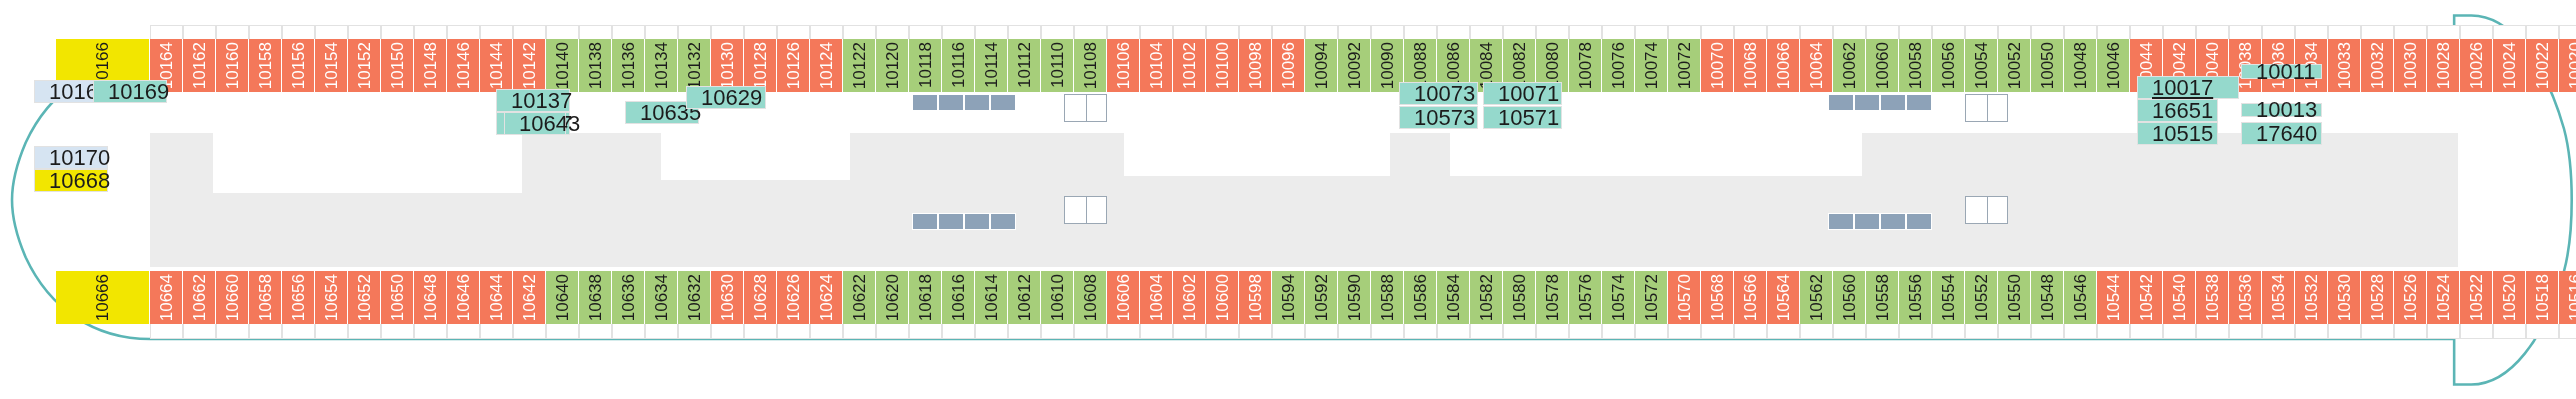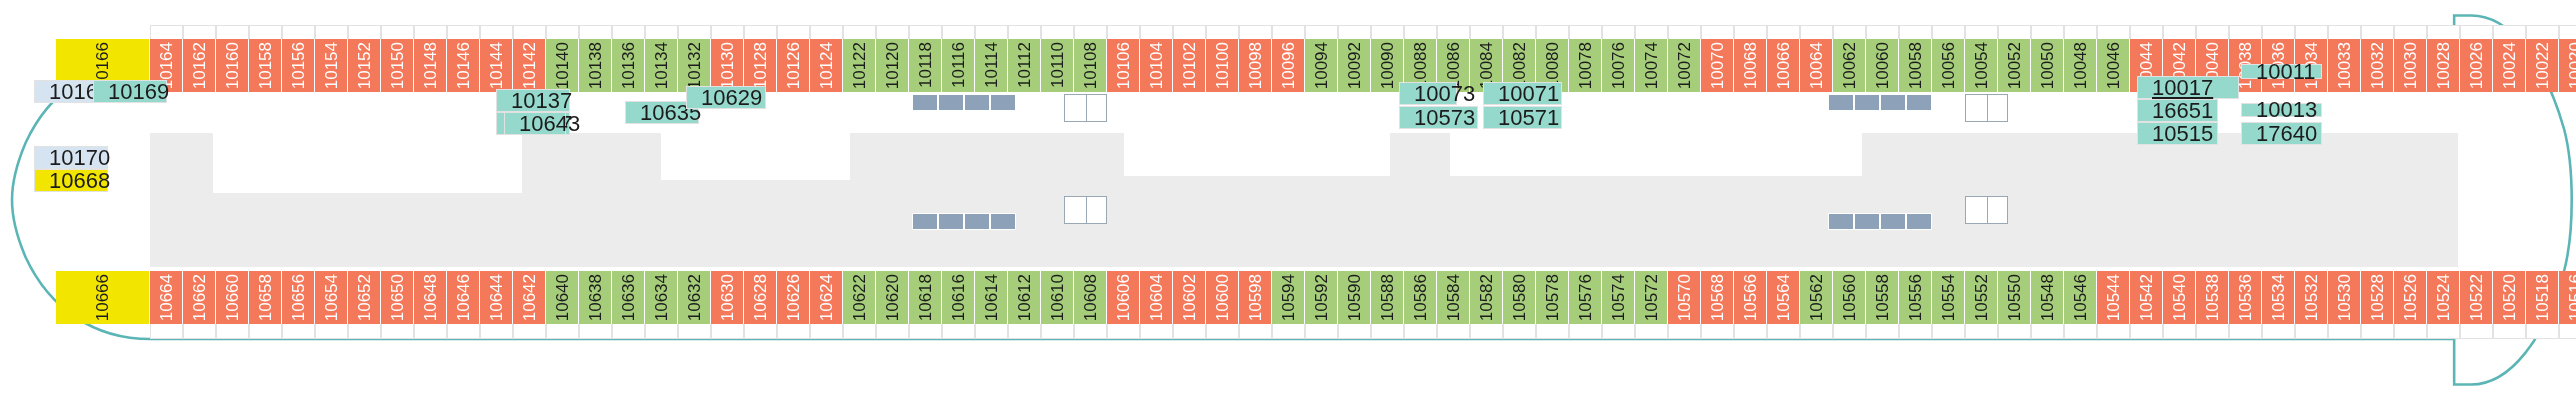--- a/index.html
+++ b/index.html
@@ -739,21 +739,21 @@
       <div class="ic suite" style="position: relative; height: 23px; width: 74px;">10668</div>
     </div>
 
   <div id="interior">
       <div class="ic" style="left: 93px; top: 80px; width: 74px; height: 23px;">10169</div>
       <div class="ic" style="left: 496px; top: 89px; width: 74px; height: 23px;">10137</div>
       <div class="ic" style="left: 496px; top: 112px; width: 74px; height: 23px;">10637</div>
       <div class="ic" style="left: 496px; top: 112px; width: 62px; height: 23px; margin-left: 8px;">10643</div>
       <div class="ic" style="left: 625px; top: 101px; width: 74px; height: 23px;">10635</div>
       <div class="ic" style="left: 686px; top: 86px; width: 80px; height: 23px;">10629</div>
-      <div class="ic" style="left: 1399px; top: 82px; width: 58px; height: 23px;">10073</div>
+      <div class="ic" style="left: 1399px; top: 82px; width: 79px; height: 23px;">10073</div>
       <div class="ic" style="left: 1399px; top: 106px; width: 79px; height: 23px;">10573</div>
       <div class="ic" style="left: 1483px; top: 82px; width: 79px; height: 23px;">10071</div>
       <div class="ic" style="left: 1483px; top: 106px; width: 79px; height: 23px;">10571</div>
       <div class="ic" style="left: 2137px; top: 76px; width: 102px; height: 23px; text-decoration: underline;">10017</div>
       <div class="ic" style="left: 2137px; top: 99px; width: 81px; height: 23px;">16651</div>
       <div class="ic" style="left: 2137px; top: 122px; width: 81px; height: 23px;">10515</div>
       <div class="ic" style="left: 2241px; top: 64px; width: 81px; height: 15px;">10011</div>
       <div class="ic" style="left: 2241px; top: 103px; width: 81px; height: 14px;">10013</div>
       <div class="ic" style="left: 2241px; top: 122px; width: 81px; height: 23px;">17640</div>
     </div>

